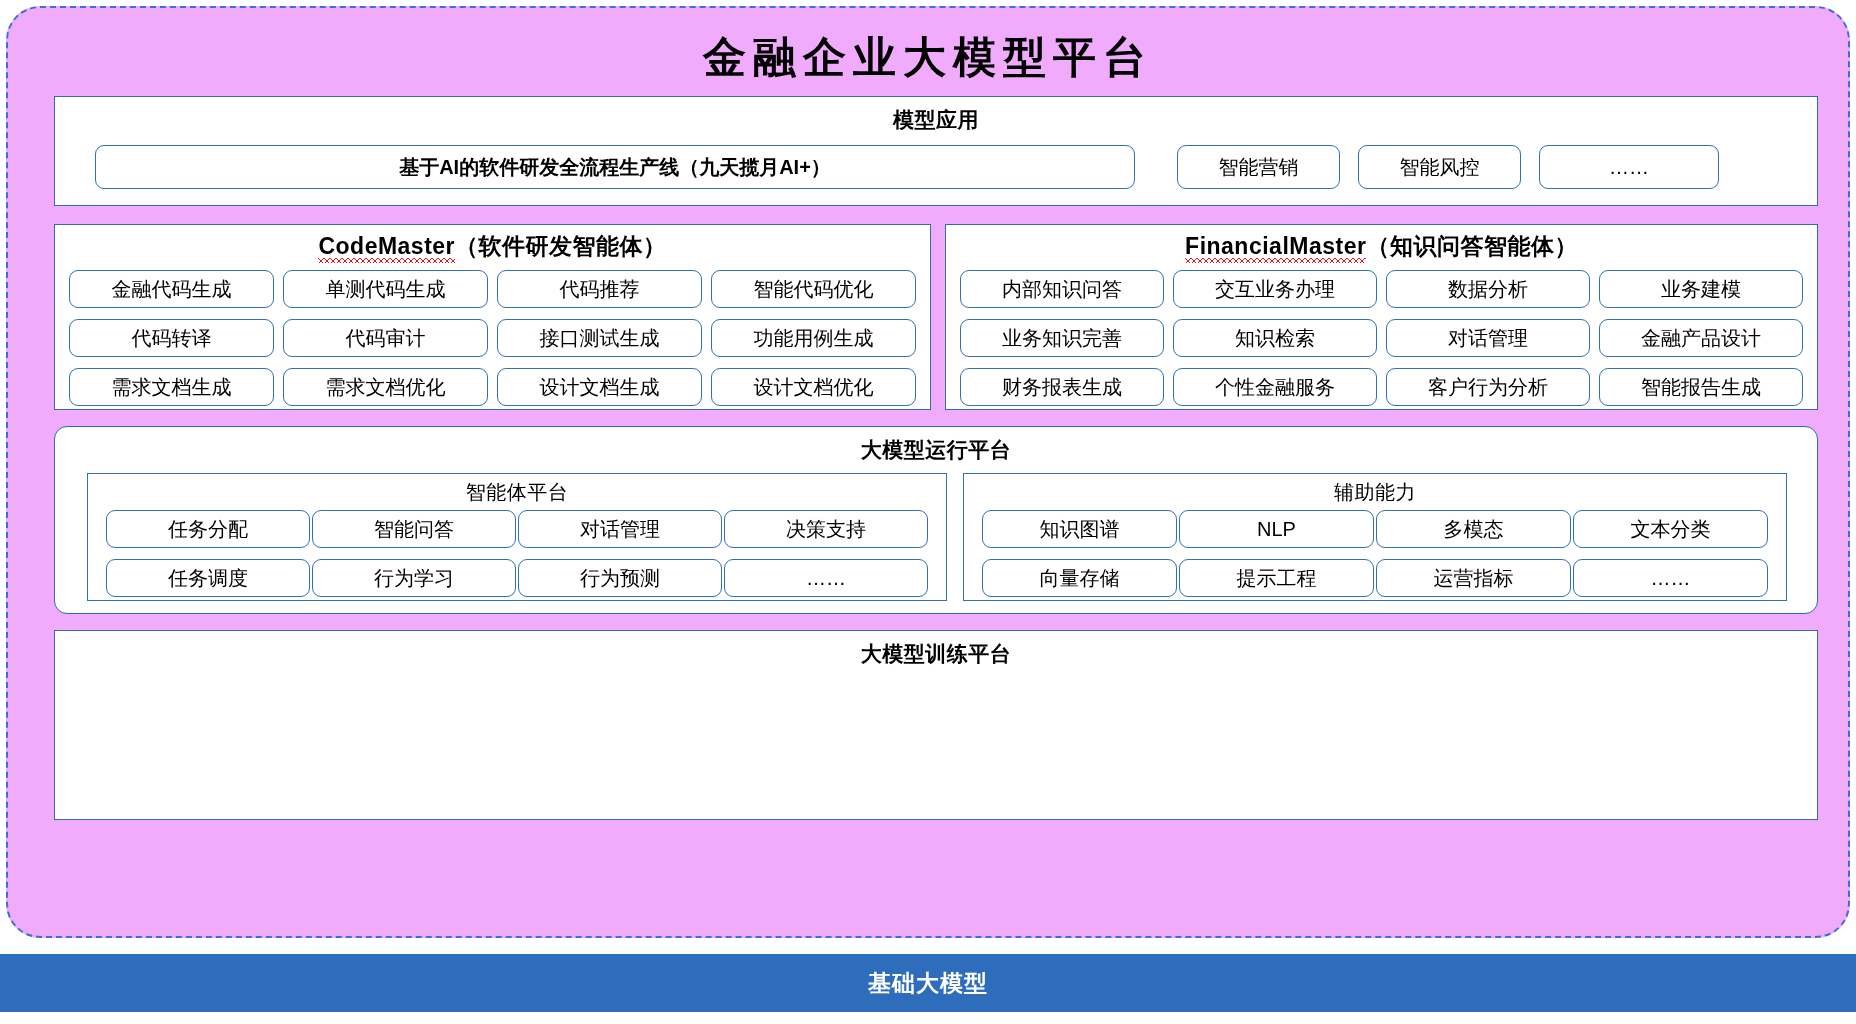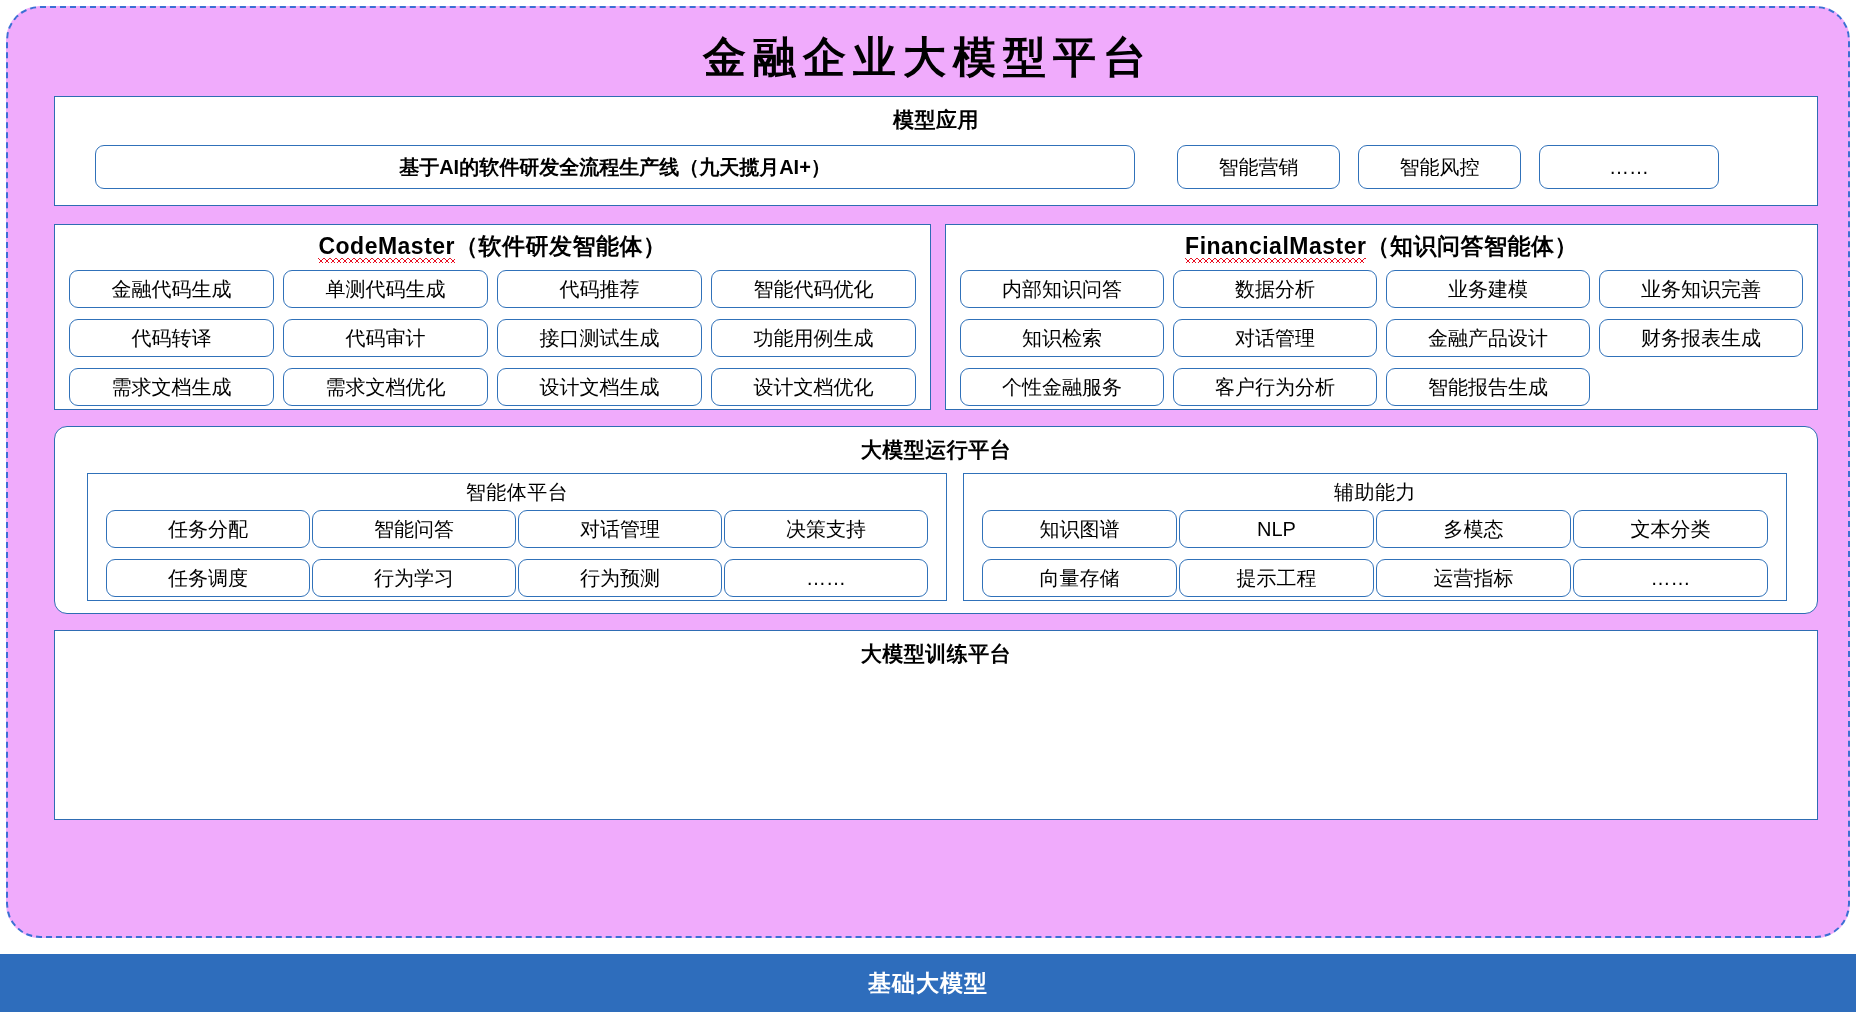--- a/index.html
+++ b/index.html
@@ -232,20 +232,21 @@
         <div class="chip">需求文档优化</div>
         <div class="chip">设计文档生成</div>
         <div class="chip">设计文档优化</div>
       </div>
     </div>
 
     <div class="panel agent-panel" id="sec-financialmaster">
       <div class="panel-title"><span class="spelled">FinancialMaster</span><span>（知识问答智能体）</span></div>
       <div class="agent-grid">
         <div class="chip">内部知识问答</div>
+        <div class="chip">交互业务办理</div>
         <div class="chip">数据分析</div>
         <div class="chip">业务建模</div>
         <div class="chip">业务知识完善</div>
         <div class="chip">知识检索</div>
         <div class="chip">对话管理</div>
         <div class="chip">金融产品设计</div>
         <div class="chip">财务报表生成</div>
         <div class="chip">个性金融服务</div>
         <div class="chip">客户行为分析</div>
         <div class="chip">智能报告生成</div>

